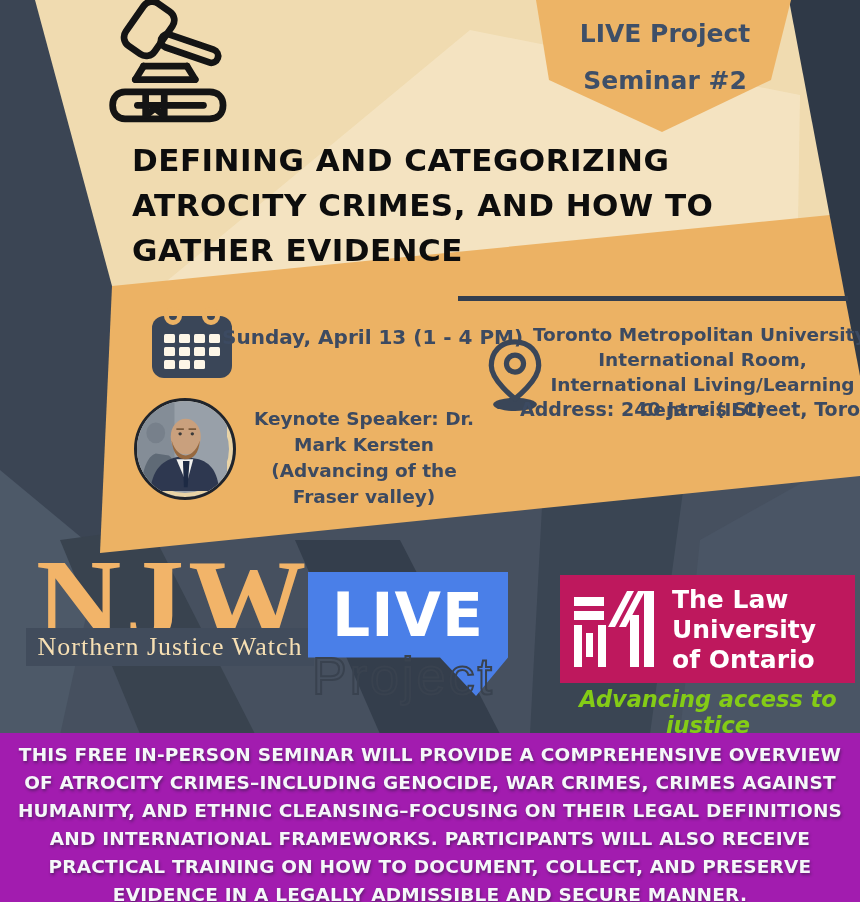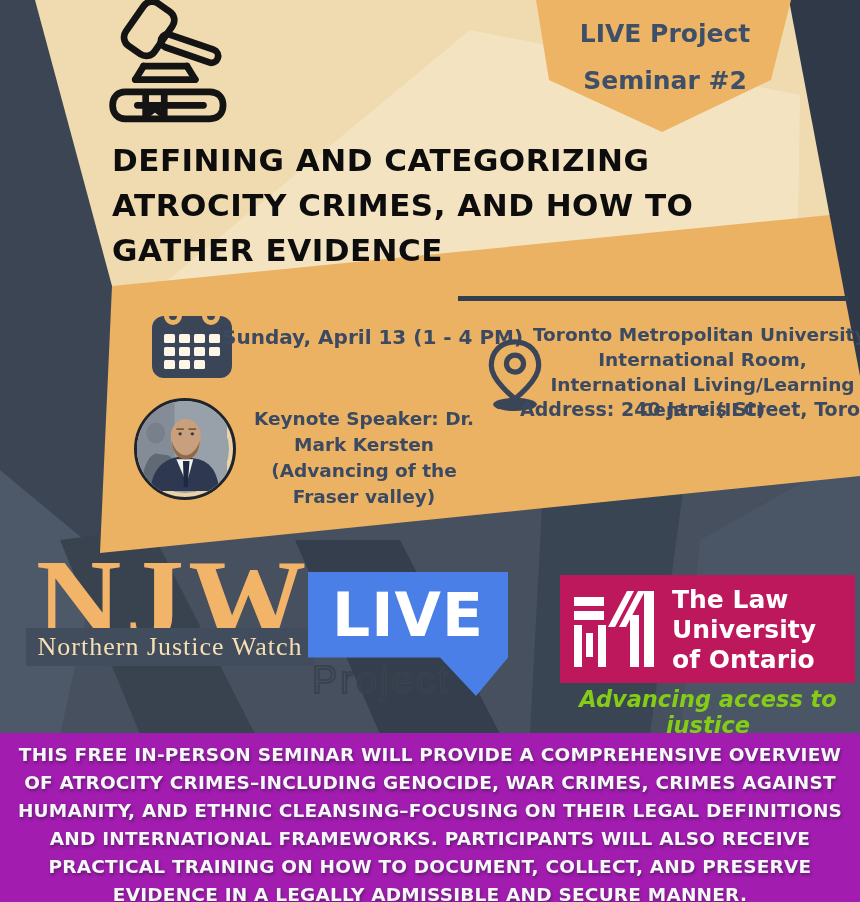--- a/index.html
+++ b/index.html
@@ -15,21 +15,21 @@
   .s5{background:#3a4553;clip-path:polygon(545px 450px,690px 440px,650px 734px,530px 734px);}
   .s6{background:#4a5565;clip-path:polygon(700px 540px,860px 450px,860px 734px,680px 734px);}
   
   .cream{background:#f0dbb0;clip-path:polygon(35px 0px,860px 0px,860px 376px,112px 286px);}
   .creamLight{background:#f7e9cc;opacity:.62;clip-path:polygon(150px 295px,470px 30px,800px 95px,795px 420px);}
   .orange{background:#ecb264;clip-path:polygon(112px 286px,830px 215px,860px 373px,860px 476px,100px 553px);}
   .darkRight{background:#2f3947;clip-path:polygon(789px 0px,860px 0px,860px 376px);}
   .pennant{background:#edb466;clip-path:polygon(536px 0px,791px 0px,771px 80px,662px 132px,549px 80px);}
   .pennant-text{position:absolute;left:540px;top:10px;width:250px;text-align:center;
     color:#3e4f68;font-weight:bold;font-size:25px;line-height:47px;}
-  .title{position:absolute;left:112px;top:138px;width:660px;color:#0d0d0d;
+  .title{position:absolute;left:132px;top:138px;width:660px;color:#0d0d0d;
     font-weight:bold;font-size:31px;line-height:1.45;letter-spacing:.5px;}
   .divider{position:absolute;left:458px;top:296px;width:390px;height:5px;background:#333e4f;}
   .info-text{position:absolute;color:#3c4a61;font-weight:bold;}
   .date{left:222px;top:325px;font-size:20px;white-space:nowrap;}
   .venue{left:530px;top:322px;width:345px;font-size:18.5px;line-height:25px;text-align:center;}
   .address{left:520px;top:398px;width:360px;font-size:19px;text-align:center;white-space:nowrap;}
   .speaker-caption{left:238px;top:406px;width:252px;font-size:18.5px;line-height:26px;text-align:center;}
   .avatar{position:absolute;left:134px;top:398px;width:96px;height:96px;border-radius:50%;
     border:3px solid #20242b;box-shadow:inset 0 0 0 4px #ead4a6;overflow:hidden;background:#98a0a9;}
   .avatar svg{display:block;}
@@ -39,22 +39,22 @@
     font-family:"Liberation Serif","DejaVu Serif",serif;font-weight:bold;font-size:118px;
     letter-spacing:4px;color:#f2b469;}
   .njw-band{position:absolute;left:0;top:62px;width:288px;height:38px;background:#414c5c;}
   .njw-wordmark{position:absolute;left:0;top:66px;width:288px;text-align:center;
     font-family:"Liberation Serif","DejaVu Serif",serif;font-size:26px;color:#f6dfb3;letter-spacing:1px;}
   .live{position:absolute;left:308px;top:572px;width:200px;height:124px;}
   .live-bubble{position:absolute;inset:0;background:#4a7fe8;
     clip-path:polygon(0 0,100% 0,100% 69%,84% 100%,66% 69%,0 69%);}
   .live-word{position:absolute;left:0;top:2px;width:100%;height:82px;line-height:82px;text-align:center;
     color:#ffffff;font-weight:bold;font-size:60px;letter-spacing:1px;}
-  .live-sub{position:absolute;left:4px;top:74px;font-size:38px;letter-spacing:3px;color:transparent;
-    -webkit-text-stroke:2px #39424f;font-family:"Liberation Sans",sans-serif;margin-top:13px;}
+  .live-sub{position:absolute;left:4px;top:74px;font-size:52px;letter-spacing:3px;color:transparent;
+    -webkit-text-stroke:2px #39424f;font-family:"Liberation Sans",sans-serif;}
   .lfo{position:absolute;left:560px;top:575px;width:295px;height:108px;background:#be185d;}
   .lfo-text{position:absolute;left:112px;top:10px;color:#ffffff;font-weight:bold;font-size:25px;line-height:30px;}
   .lfo-tagline{position:absolute;left:558px;top:686px;width:300px;text-align:center;color:#84cc16;
     font-weight:bold;font-style:italic;font-size:22.5px;}
   
   .band{position:absolute;left:0;top:733px;width:860px;height:169px;background:#a21caf;}
   .band-text{position:absolute;left:4px;top:8px;width:852px;text-align:center;color:#f5f7f9;
     font-weight:bold;font-size:18.5px;line-height:28px;letter-spacing:.2px;
     text-shadow:1px 2px 3px rgba(20,26,36,.45);}
   .icon{position:absolute;}

